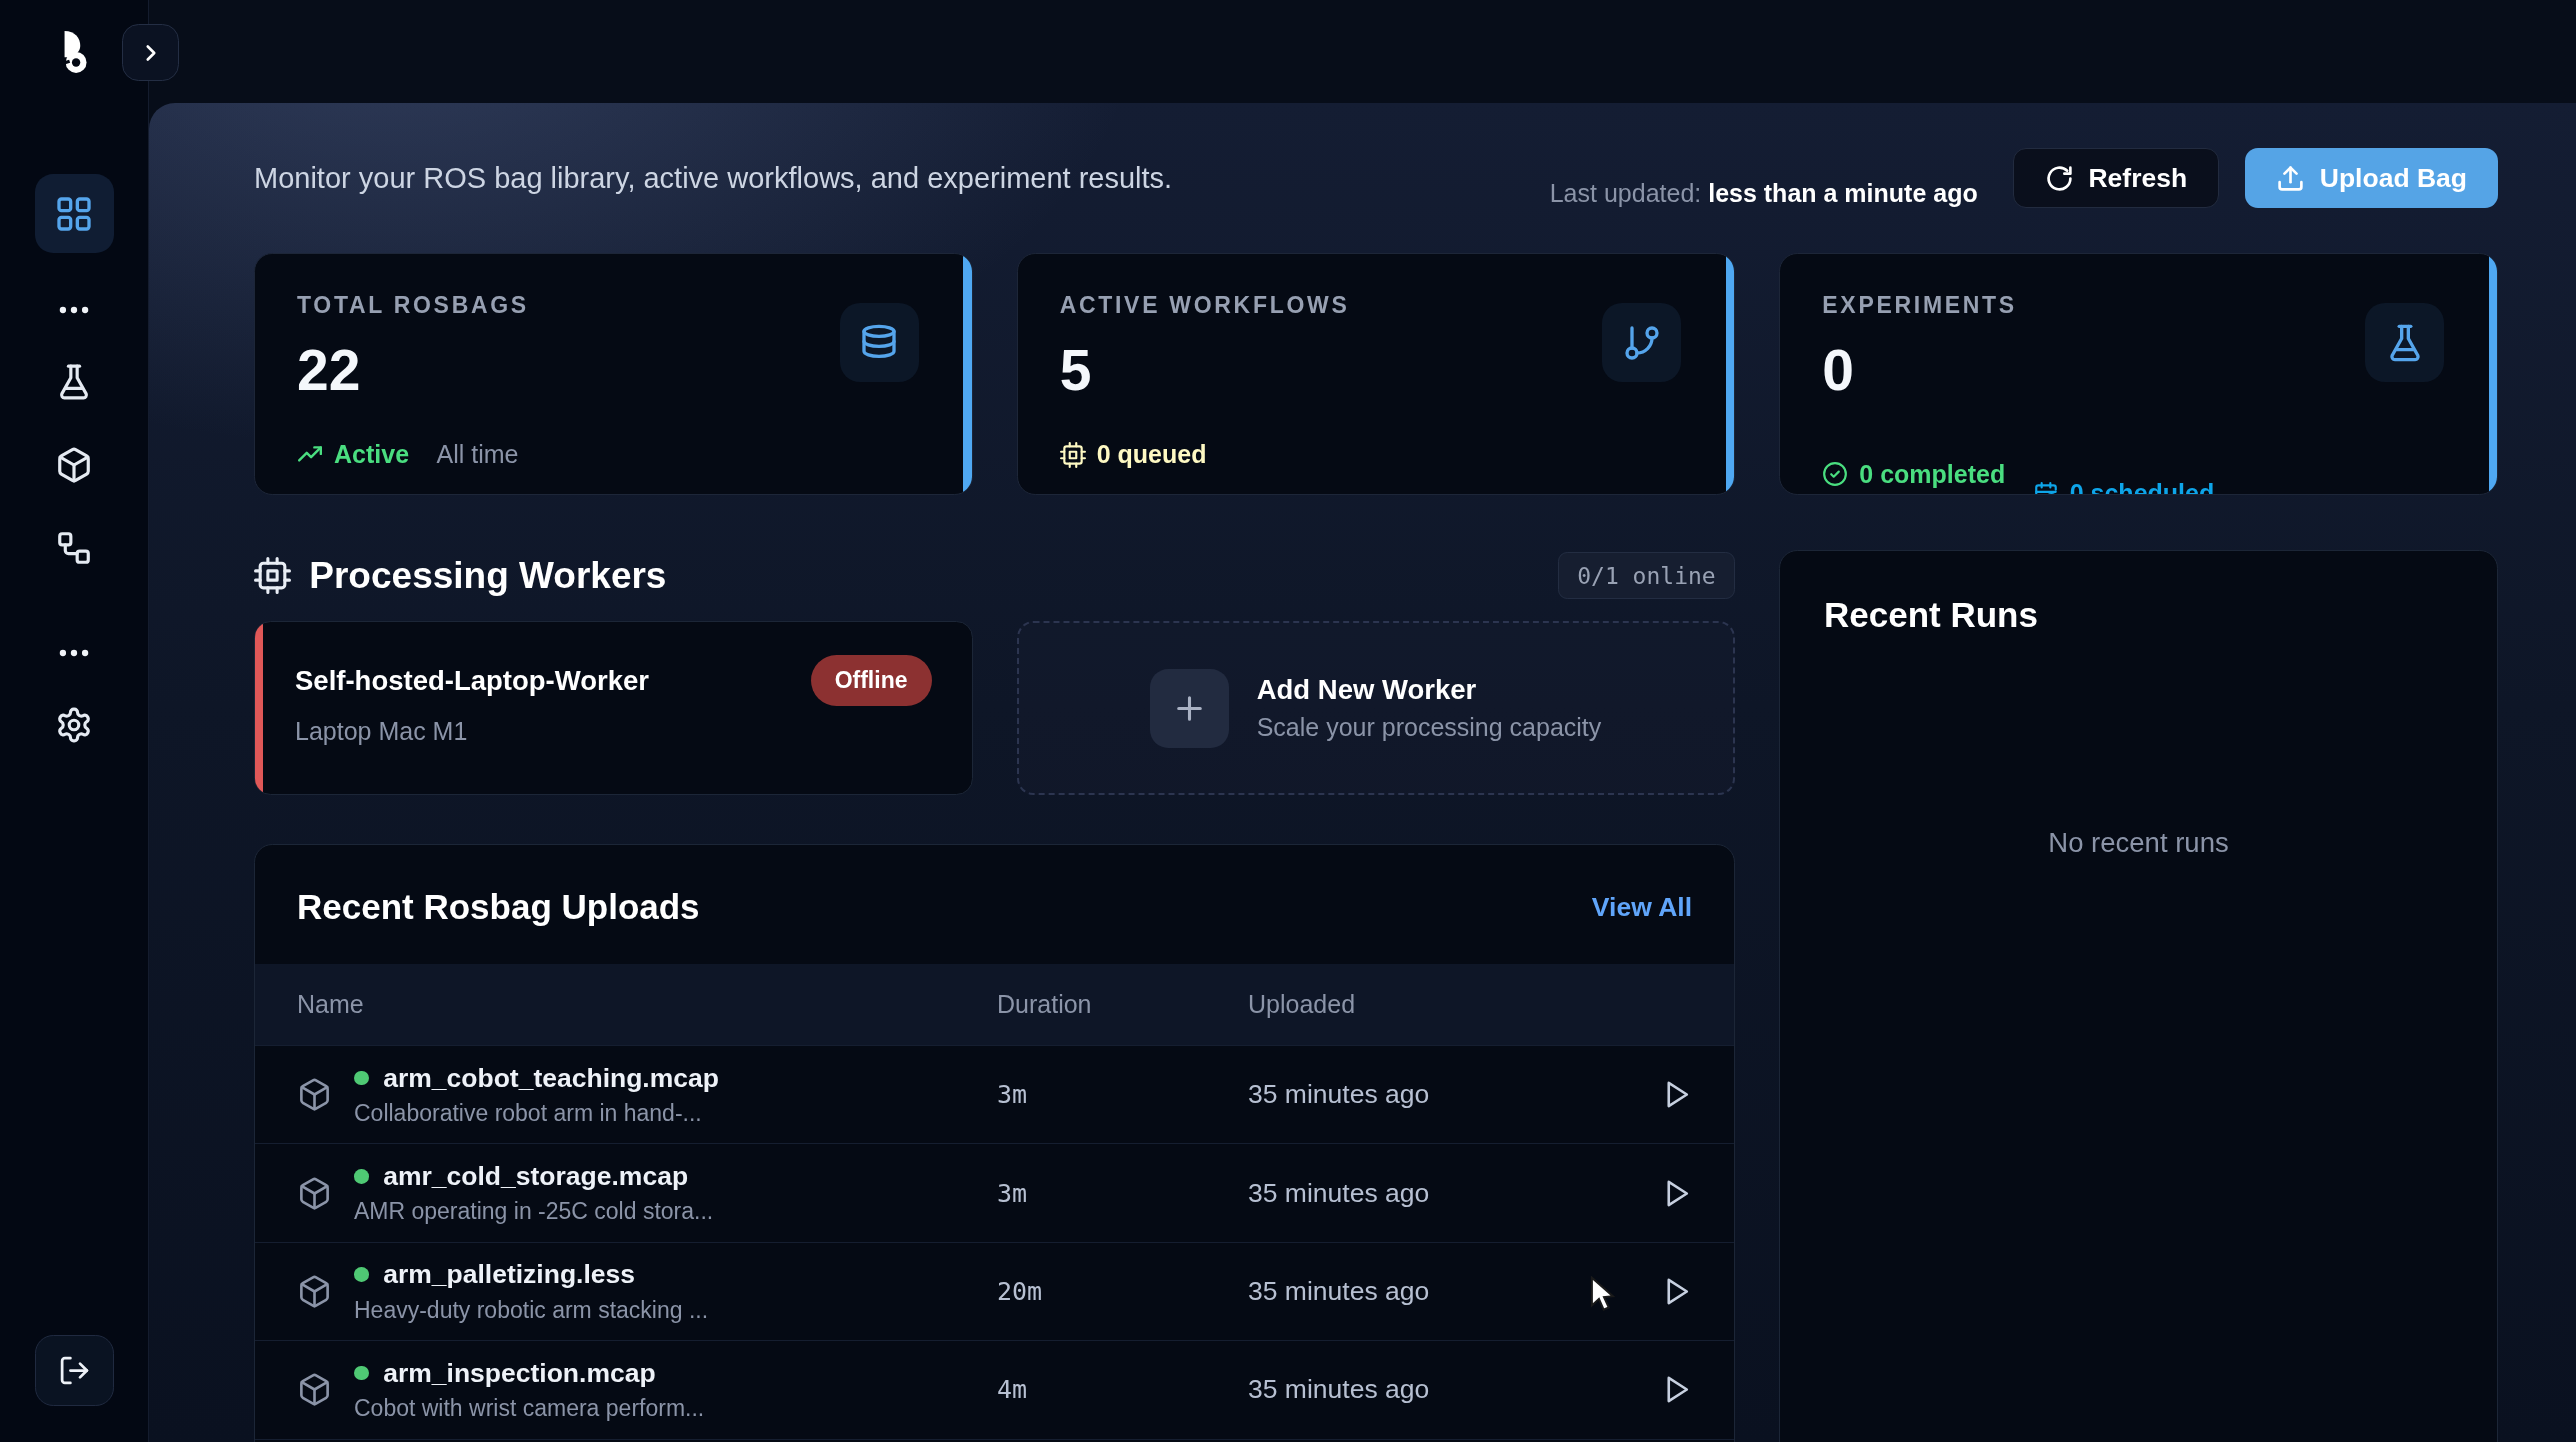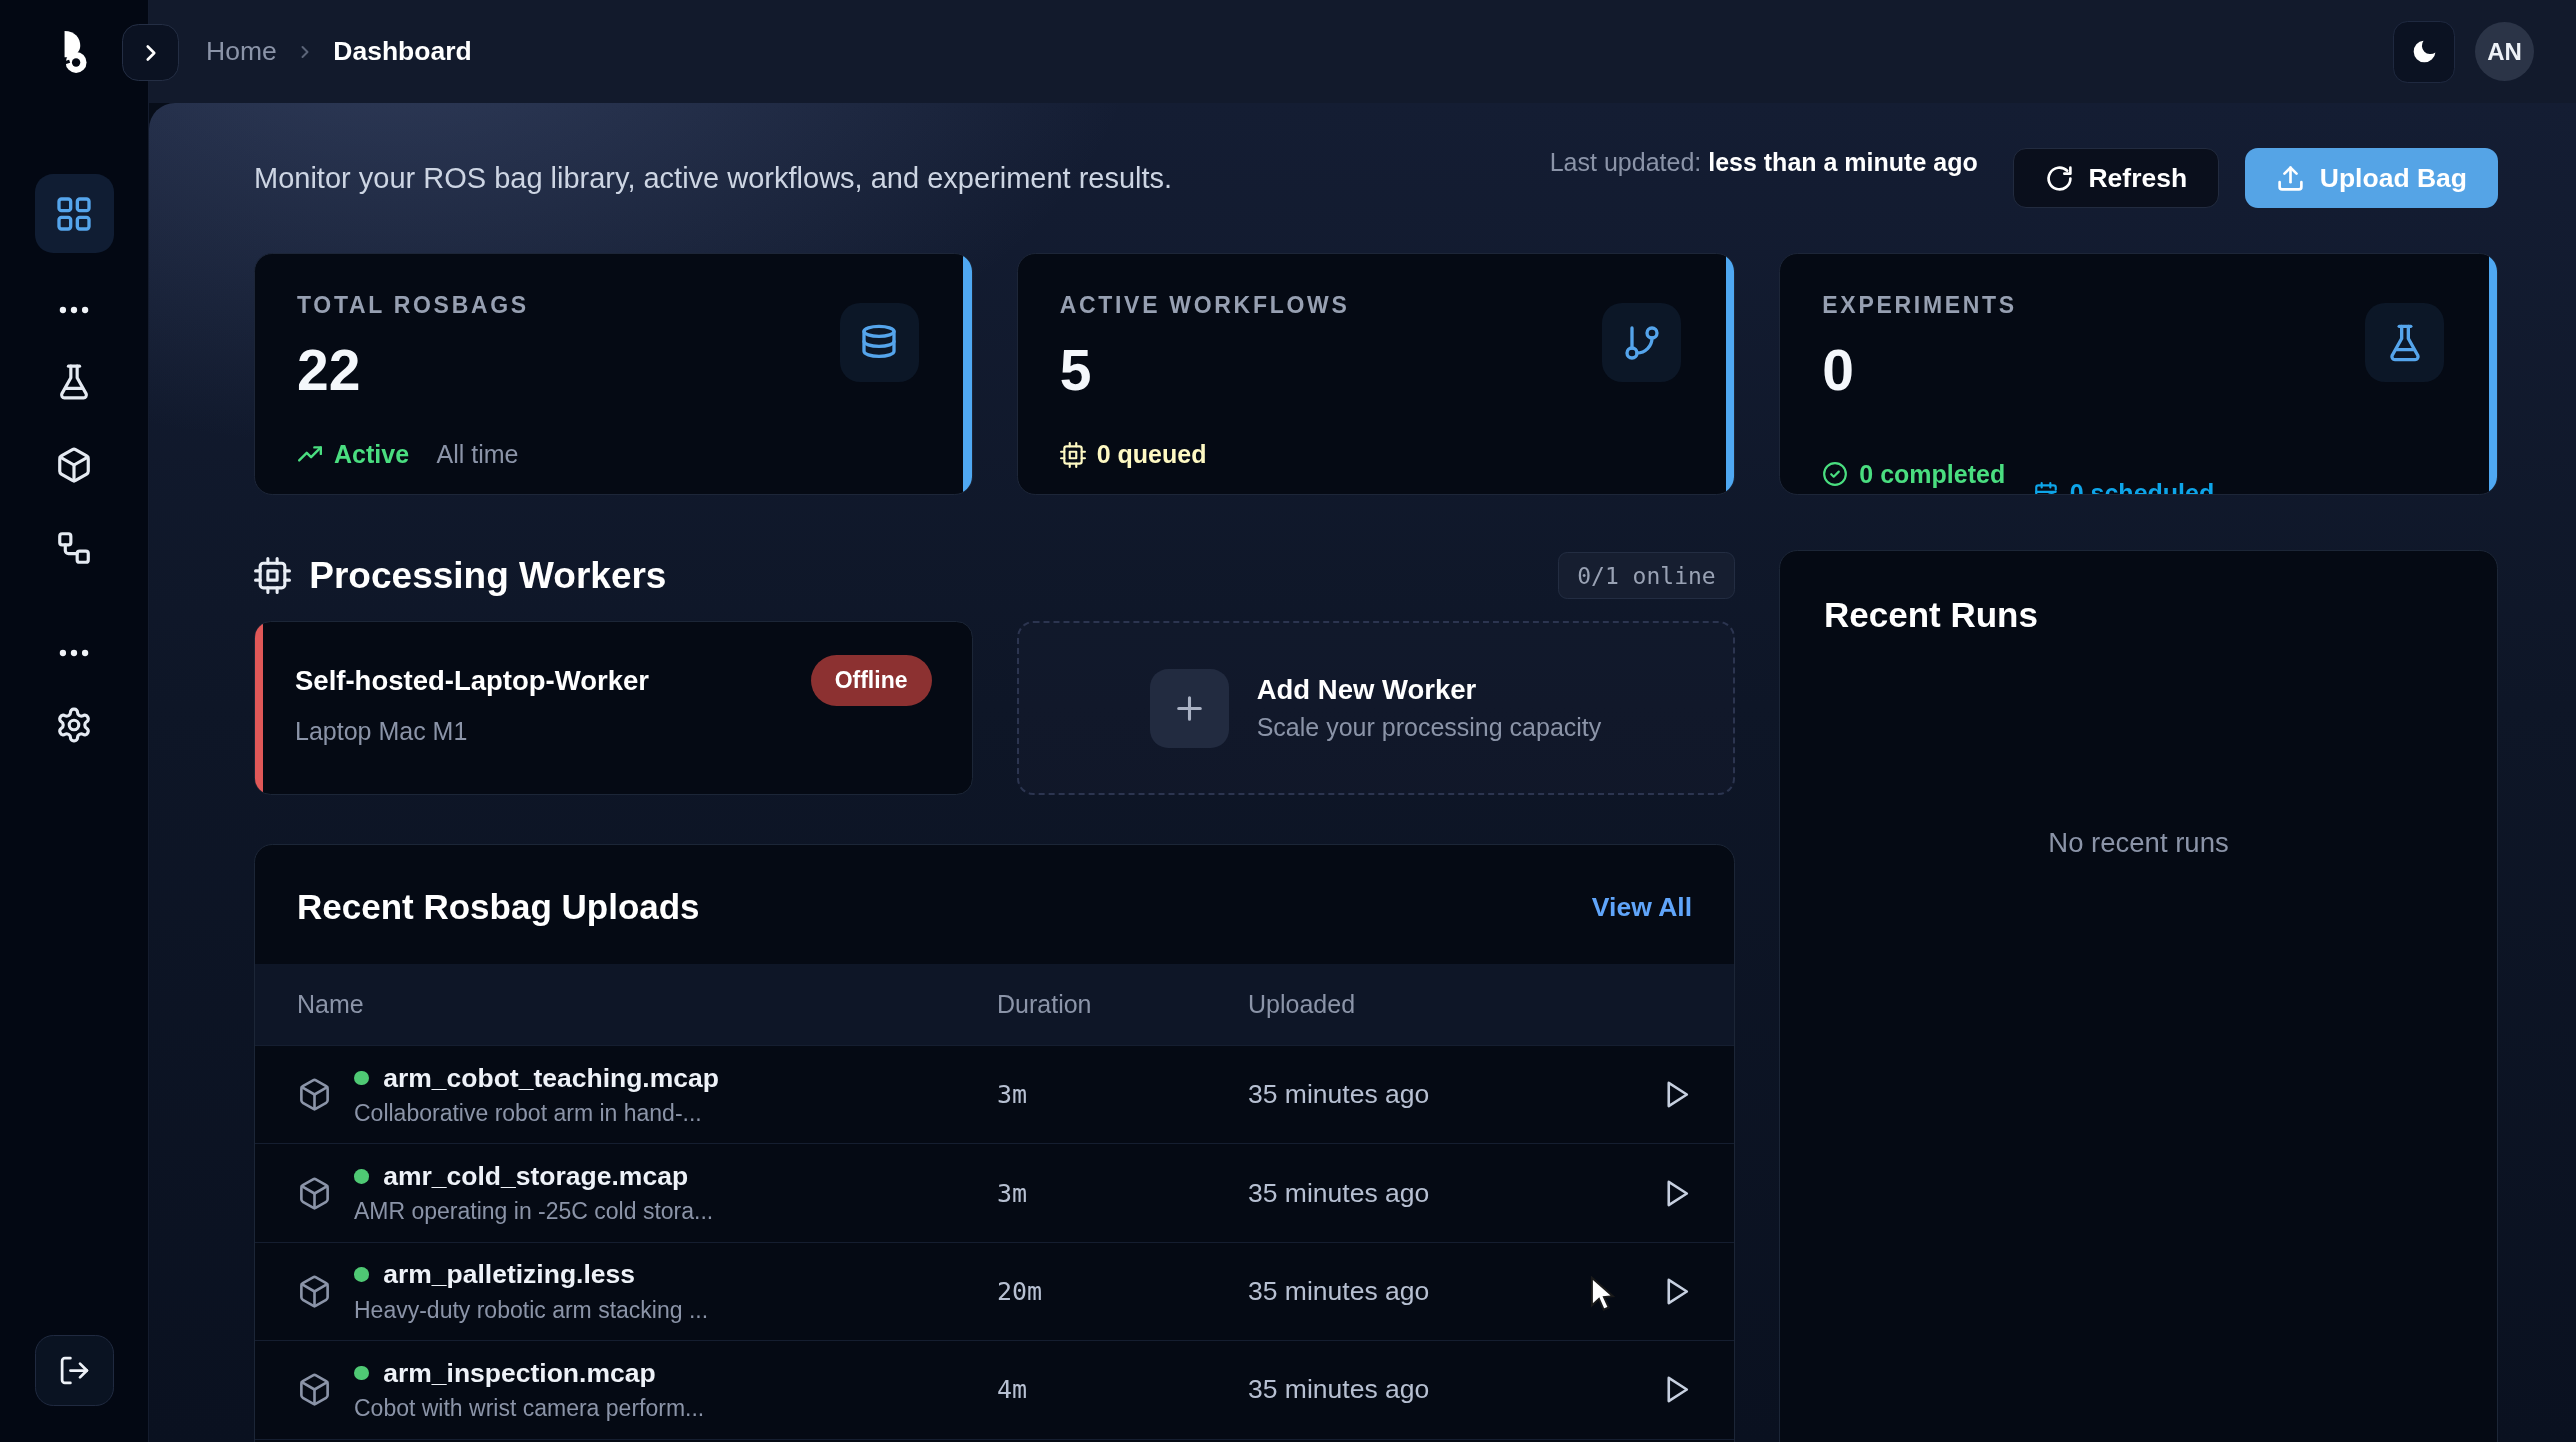--- a/index.html
+++ b/index.html
@@ -37,21 +37,21 @@
   .crumb-cur { color:#ffffff; font-weight:700; }
   .top-right { display:flex; align-items:center; gap:20px; }
   .moon-btn { width:62px; height:62px; border-radius:14.6px; background:#0b1222; border:0.9px solid #1f2940;
               display:flex; align-items:center; justify-content:center; color:#ffffff; cursor:pointer; }
   .avatar { width:59px; height:59px; border-radius:50%; background:#2b3447; color:#eef2f8;
             display:flex; align-items:center; justify-content:center; font-size:24px; font-weight:700; cursor:pointer; }
 
   
   .head-row { display:flex; align-items:center; justify-content:space-between; height:62px; }
   .subtitle { font-size:29px; color:#cdd5e3; }
-  .head-actions { display:flex; align-items:flex-start; gap:26px; }
+  .head-actions { display:flex; align-items:flex-end; gap:26px; }
   .last-updated { font-size:25px; color:#8b94a8; margin-right:9.2px; }
   .last-updated b { color:#ffffff; font-weight:700; }
   .btn { display:flex; align-items:center; gap:14.6px; border-radius:13px; font-size:26.5px; font-weight:700; cursor:pointer;
          padding:0 31px; height:60px; }
   .btn-refresh { background:#0a0f1c; border:0.9px solid #222b3f; color:#ffffff; }
   .btn-upload { background:#55a4e6; color:#ffffff; }
   .btn svg { width:29px; height:29px; }
 
   
   .stats { display:grid; grid-template-columns:repeat(3,1fr); gap:44px; margin-top:44px; }
@@ -199,39 +199,20 @@
 
     <div class="logout-btn">
       <svg width="33" height="33" viewBox="0 0 24 24" fill="none" stroke="currentColor" stroke-width="2" stroke-linecap="round" stroke-linejoin="round">
         <path d="M9 21H5a2 2 0 0 1-2-2V5a2 2 0 0 1 2-2h4"></path>
         <polyline points="16 17 21 12 16 7"></polyline>
           <line x1="21" y1="12" x2="9" y2="12"></line>
       </svg>
     </div>
   </nav>
 
-  <header class="topbar">
-    <div class="crumbs">
-      <span class="crumb-home">Home</span>
-      <span class="crumb-sep">
-        <svg width="20" height="20" viewBox="0 0 24 24" fill="none" stroke="currentColor" stroke-width="2.4" stroke-linecap="round" stroke-linejoin="round">
-            <path d="M9 18l6-6-6-6"></path>
-          </svg>
-      </span>
-      <span class="crumb-cur">Dashboard</span>
-    </div>
-    <div class="top-right">
-      <div class="moon-btn">
-        <svg width="29" height="29" viewBox="0 0 24 24" fill="currentColor">
-          <path d="M21 12.79A9 9 0 1 1 11.21 3 7 7 0 0 0 21 12.79z"></path>
-        </svg>
-      </div>
-      <div class="avatar">AN</div>
-    </div>
-  </header>
 
   <div class="collapse-btn">
     <svg width="26" height="26" viewBox="0 0 24 24" fill="none" stroke="currentColor" stroke-width="2.4" stroke-linecap="round" stroke-linejoin="round">
         <path d="M9 18l6-6-6-6"></path>
       </svg>
   </div>
 
   <main class="main">
     <div class="inner">
 

